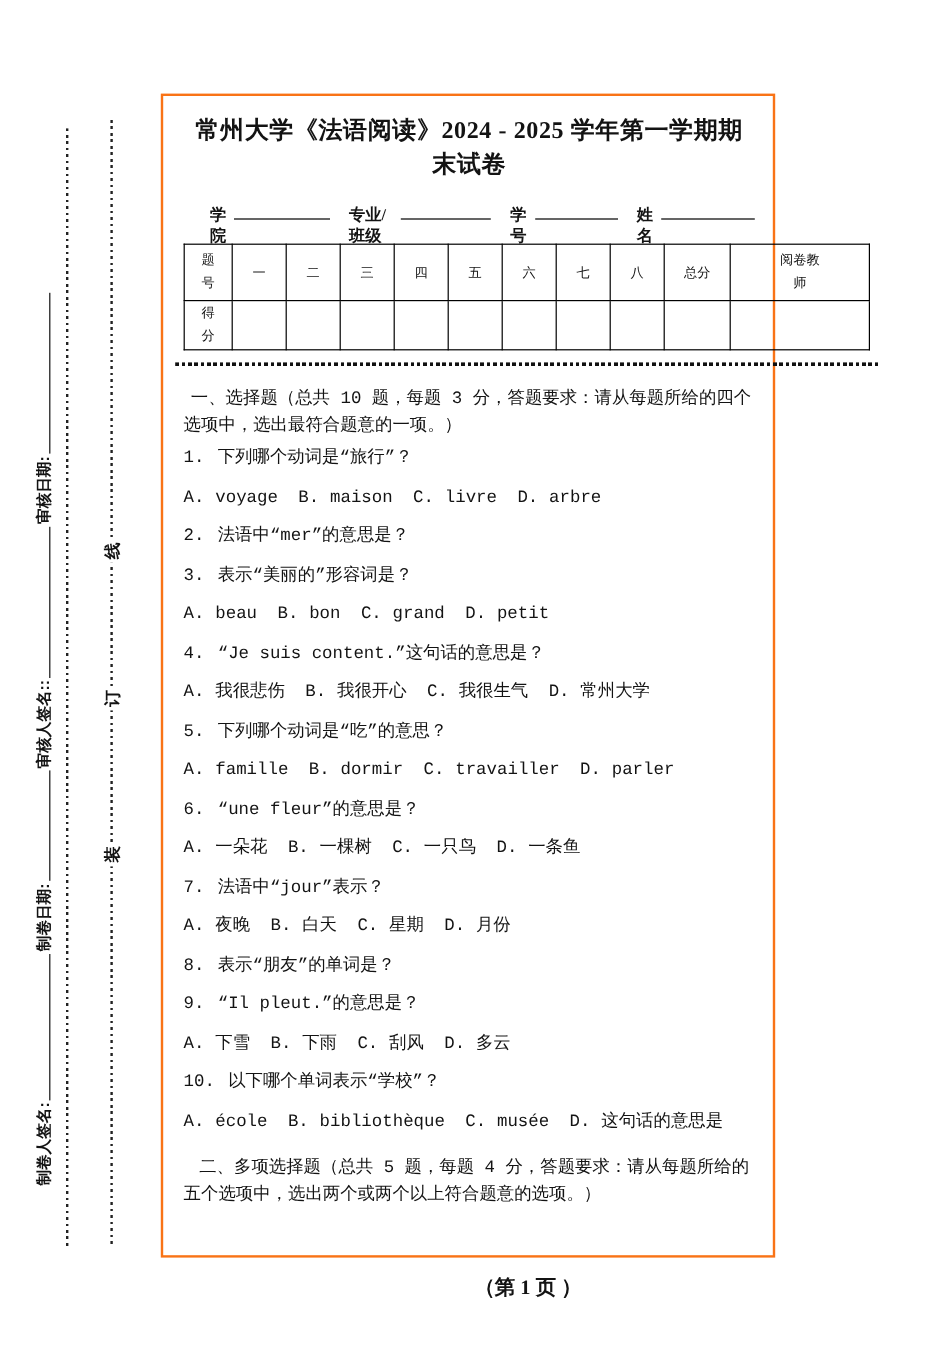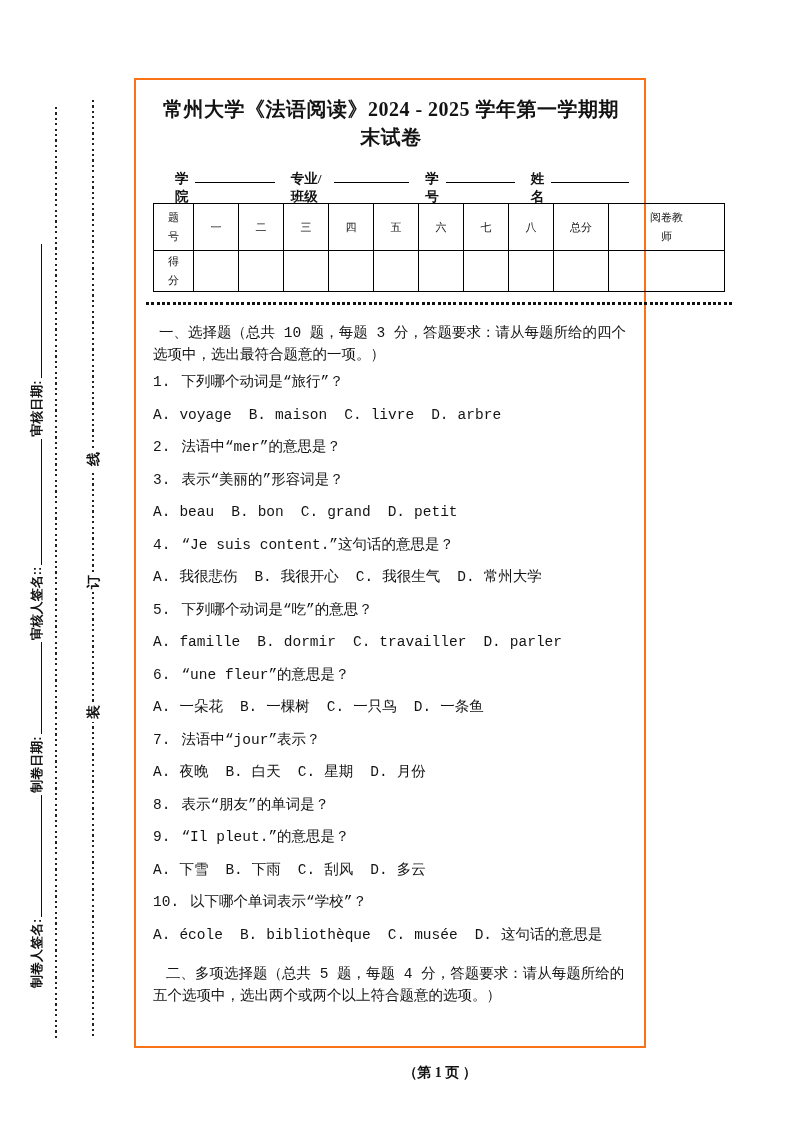--- a/index.html
+++ b/index.html
@@ -50,21 +50,21 @@
   .content{font-family:Liberation Mono, monospace;
     font-size:14.5px;font-weight:500;}
   .sec{line-height:22px;margin-top:17px;text-indent:6px;}
   .sec2{margin-top:12px;text-indent:13px;}
   .line{line-height:32.5px;white-space:nowrap;}
   .qn{margin-right:11px;}
   .opt{margin-right:17px;}
   .ok{margin-right:9px;}
 
   .footer{position:absolute;left:134px;top:1062px;width:612px;text-align:center;
-    font-size:14px;font-weight:700;line-height:22px;}
+    font-size:17px;font-weight:700;line-height:22px;}
 </style>
 </head>
 <body>
 
 <div class="side-fields">
   <span class="side-label">制卷人签名:</span>
   <span class="sig-line sg-0"></span>
   <span class="side-label">制卷日期:</span>
   <span class="sig-line sg-1"></span>
   <span class="side-label">审核人签名::</span>

